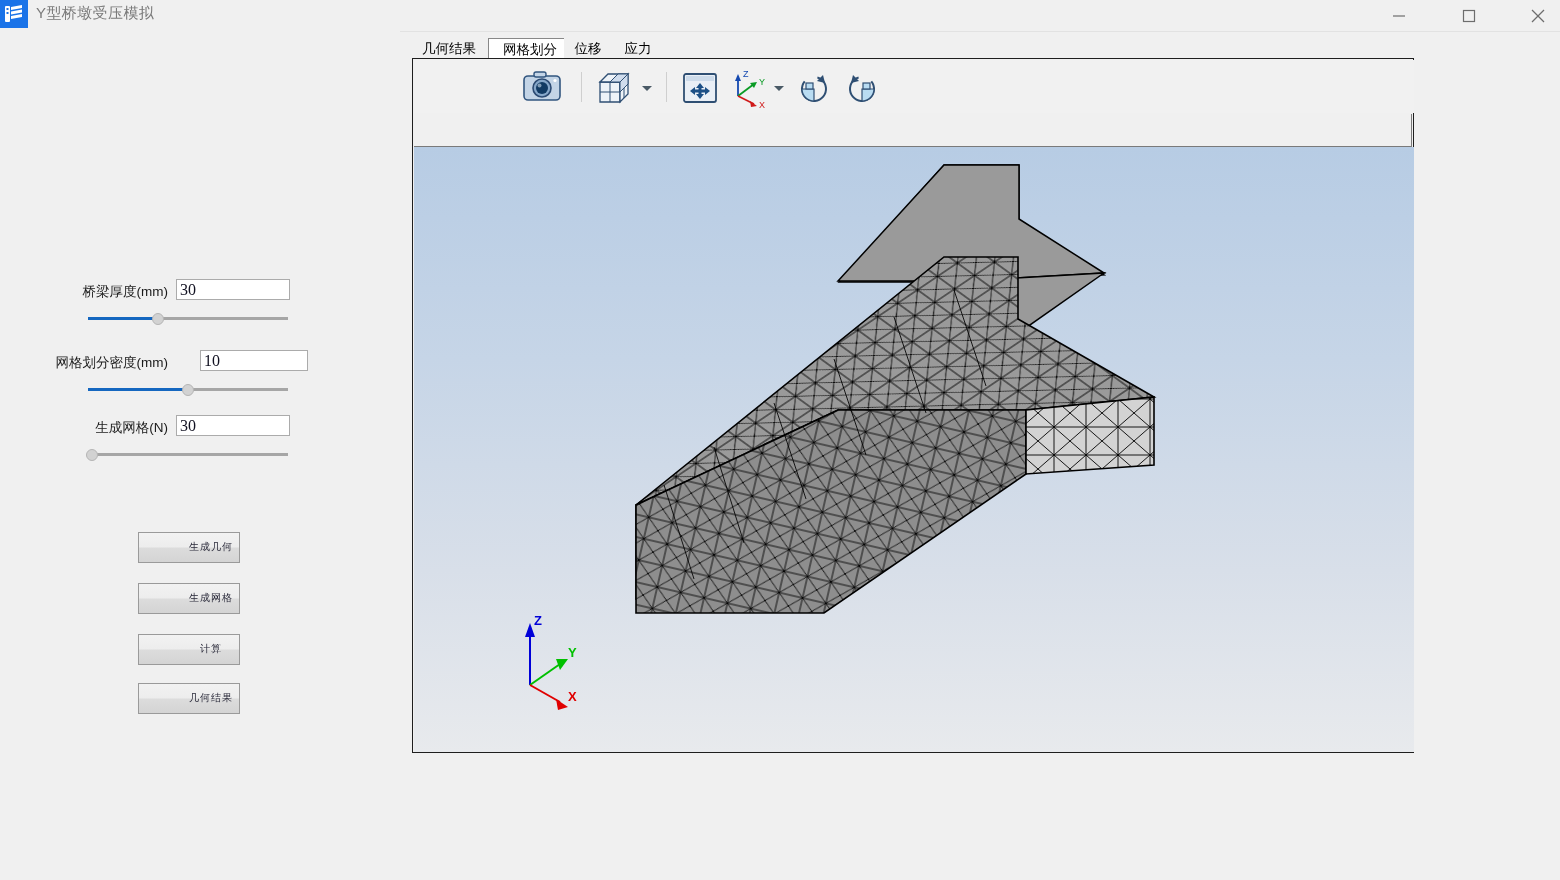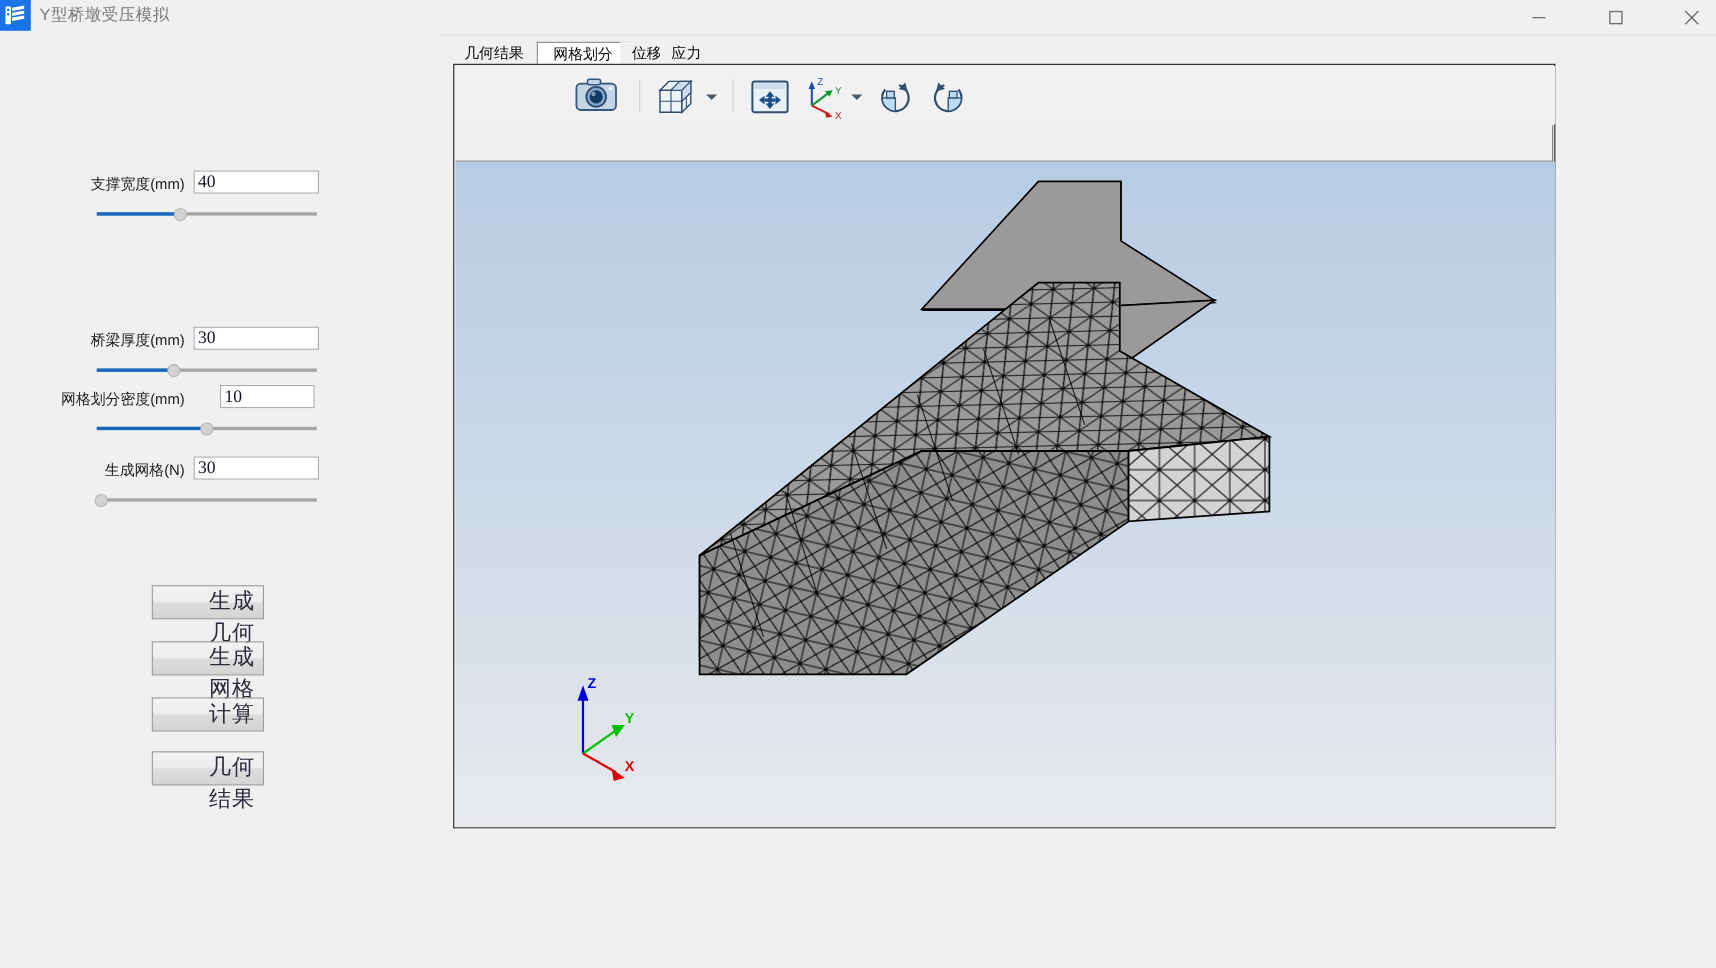--- a/index.html
+++ b/index.html
@@ -97,22 +97,22 @@
   }
 
   
   .action-btn {
     position: absolute;
     left: 138px;
     width: 102px; height: 31px;
     background: linear-gradient(to bottom, #f2f2f2 0%, #ededed 48%, #dcdcdc 52%, #d4d4d4 100%);
     border: 1px solid #9a9a9a;
     box-sizing: border-box;
-    font-family: Liberation Serif, serif;
-    font-size: 20px;
+    font-family: Liberation Mono, monospace;
+    font-size: 10px;
     color: #2a2a3a;
     text-align: center;
     line-height: 29px;
     letter-spacing: 1px;
     padding-left: 44px;
   }
 
   
   #tabstrip {
     position: absolute;
@@ -222,44 +222,35 @@
     <svg width="16" height="16" viewBox="0 0 16 16">
       <line x1="2" y1="2" x2="14" y2="14" stroke="#6d6d6d" stroke-width="1.3"></line>
       <line x1="14" y1="2" x2="2" y2="14" stroke="#6d6d6d" stroke-width="1.3"></line>
     </svg>
   </div>
 </div>
 
 <div id="params">
 
 
-  <div class="param-row" style="top:124px">
-    <div class="param-label">支撑宽度(mm)</div>
-    <input class="param-input" style="left: 176px; width: 114px;" value="40">
-    <div class="slider">
-      <div class="track-bg"></div>
-      <div class="track-fill" style="width:76px"></div>
-      <div class="knob" style="left:76px"></div>
-    </div>
-  </div>
-
-
-  <div class="param-row" style="top:266px">
+
+
+  <div class="param-row" style="top:248px">
     <div class="param-label">桥梁厚度(mm)</div>
     <input class="param-input" style="left: 176px; width: 114px;" value="30">
     <div class="slider">
       <div class="track-bg"></div>
       <div class="track-fill" style="width:70px"></div>
       <div class="knob" style="left:70px"></div>
     </div>
   </div>
 
   <div class="param-row" style="top:319px">
     <div class="param-label">网格划分密度(mm)</div>
-    <input class="param-input" style="left: 200px; width: 86px;" value="10">
+    <input class="param-input" style="left: 200px; width: 108px;" value="10">
     <div class="slider">
       <div class="track-bg"></div>
       <div class="track-fill" style="width:100px"></div>
       <div class="knob" style="left:100px"></div>
     </div>
   </div>
 
   <div class="param-row" style="top:384px">
     <div class="param-label">生成网格(N)</div>
     <input class="param-input" style="left: 176px; width: 114px;" value="30">
@@ -273,21 +264,21 @@
   <div class="action-btn" style="top:501px">生成几何</div>
   <div class="action-btn" style="top:552px">生成网格</div>
   <div class="action-btn" style="top:603px">计算</div>
   <div class="action-btn" style="top:652px">几何结果</div>
 </div>
 
 <div id="tabstrip">
   <div class="tab" style="left:0px;width:74px">几何结果</div>
   <div class="tab active" style="left:76px;width:84px">网格划分</div>
   <div class="tab" style="left:152px;width:48px">位移</div>
-  <div class="tab" style="left:188px;width:48px">应力</div>
+  <div class="tab" style="left:202px;width:48px">应力</div>
 </div>
 
 <div id="tabpage">
 
   <div id="toolbar">
 
     <div class="tb-btn" style="left:104px;width:48px">
       <svg width="48" height="44" viewBox="0 0 48 44">
         <rect x="6" y="10" width="36" height="24" rx="4" fill="#c3d4e6" stroke="#32567f" stroke-width="1.6"></rect>
         <rect x="16" y="6" width="12" height="5" rx="2" fill="#c3d4e6" stroke="#32567f" stroke-width="1.4"></rect>

